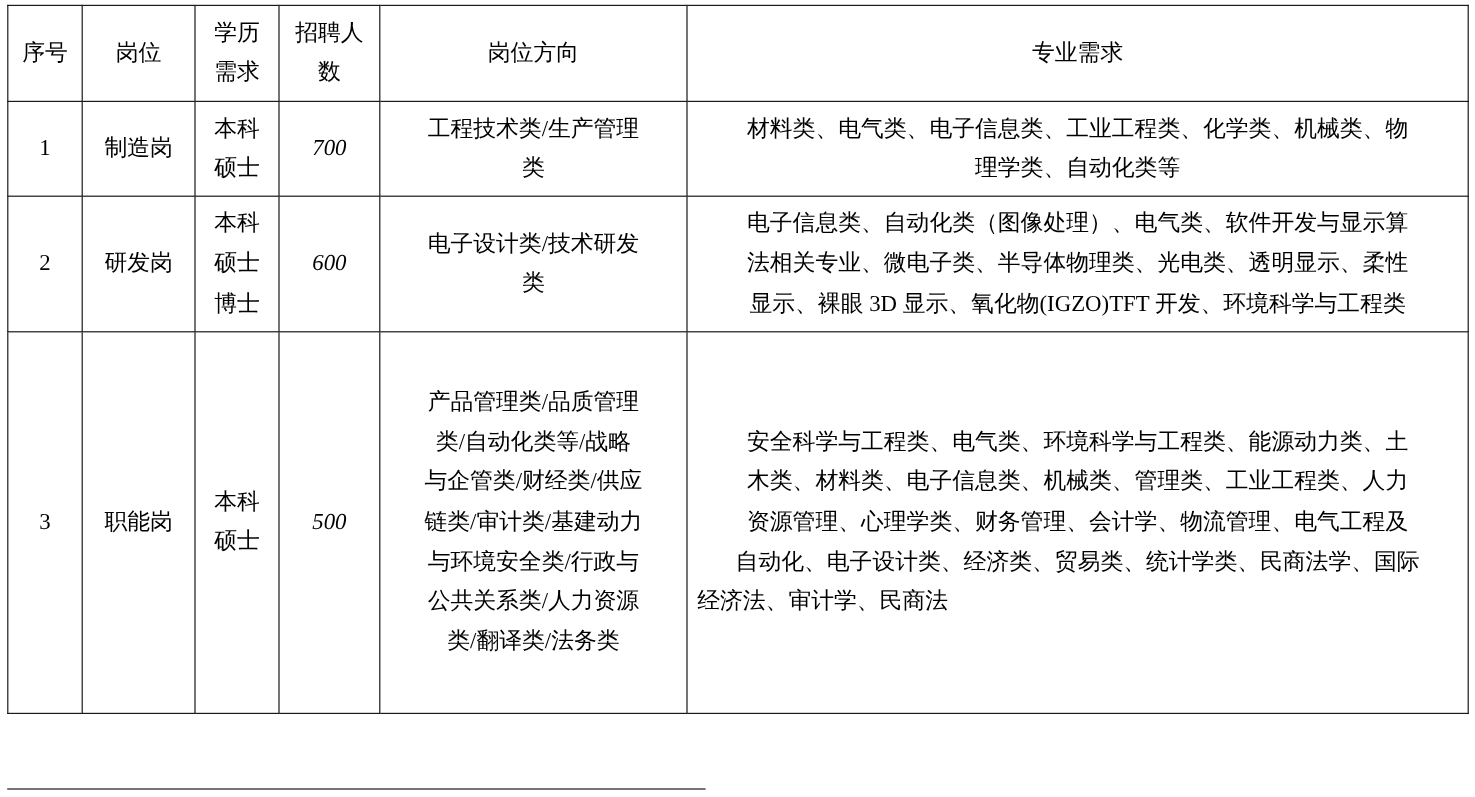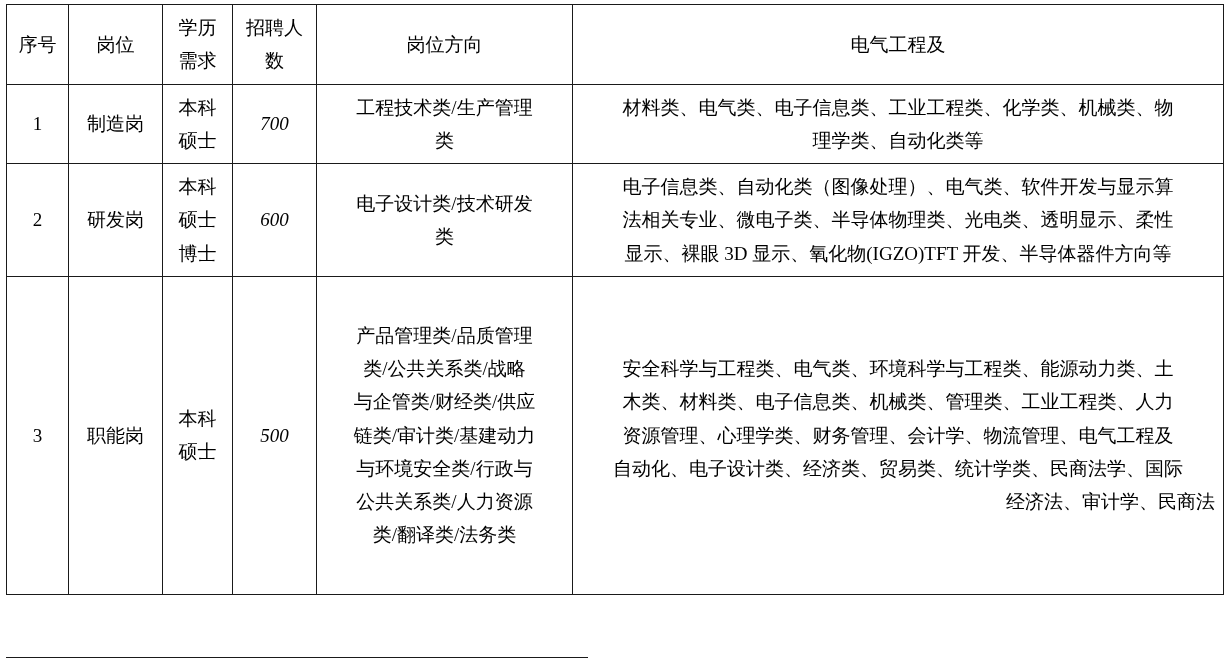--- a/index.html
+++ b/index.html
@@ -62,21 +62,21 @@
   }
   .cell-major {
     font-size: 19px;
     line-height: 1.95;
     text-align: left;
     padding: 8px 10px 8px 12px;
   }
   .row-tall td { height: 318px; }
   .stack span { display: block; }
   .major-line { display: block; font-family: Liberation Serif, serif; }
-  .major-line.indent-center { text-align: right; }
+  .major-line.indent-center { text-align: left; }
   .footer-stub {
     position: absolute;
     left: 0;
     right: 0;
     bottom: 0;
     height: 6px;
     border-top: 1px solid #1a1a1a;
     width: 582px;
     margin-left: 6px;
   }
@@ -101,21 +101,21 @@
         <th class="hdr-cell">岗位</th>
         <th class="hdr-cell stack">
           <span>学历</span>
           <span>需求</span>
         </th>
         <th class="hdr-cell stack">
           <span>招聘人</span>
           <span>数</span>
         </th>
         <th class="hdr-cell">岗位方向</th>
-        <th class="hdr-cell">电气工程及</th>
+        <th class="hdr-cell">专业需求</th>
       </tr>
     </thead>
     <tbody>
 
       <tr>
         <td class="cell-idx">1</td>
         <td class="cell-post">制造岗</td>
         <td class="cell-edu stack">
           <span>本科</span>
           <span>硕士</span>
@@ -140,35 +140,35 @@
           <span>博士</span>
         </td>
         <td class="cell-num">600</td>
         <td class="cell-dir">
           <span class="major-line">电子设计类/技术研发</span>
           <span class="major-line">类</span>
         </td>
         <td class="cell-major">
           <span class="major-line">电子信息类、自动化类（图像处理）、电气类、软件开发与显示算</span>
           <span class="major-line">法相关专业、微电子类、半导体物理类、光电类、透明显示、柔性</span>
-          <span class="major-line">显示、裸眼 3D 显示、氧化物(IGZO)TFT 开发、半导体器件方向等</span>
+          <span class="major-line">显示、裸眼 3D 显示、氧化物(IGZO)TFT 开发、环境科学与工程类</span>
         </td>
       </tr>
 
       <tr class="row-tall">
         <td class="cell-idx">3</td>
         <td class="cell-post">职能岗</td>
         <td class="cell-edu stack">
           <span>本科</span>
           <span>硕士</span>
         </td>
         <td class="cell-num">500</td>
         <td class="cell-dir">
           <span class="major-line">产品管理类/品质管理</span>
-          <span class="major-line">类/公共关系类/战略</span>
+          <span class="major-line">类/自动化类等/战略</span>
           <span class="major-line">与企管类/财经类/供应</span>
           <span class="major-line">链类/审计类/基建动力</span>
           <span class="major-line">与环境安全类/行政与</span>
           <span class="major-line">公共关系类/人力资源</span>
           <span class="major-line">类/翻译类/法务类</span>
         </td>
         <td class="cell-major">
           <span class="major-line">安全科学与工程类、电气类、环境科学与工程类、能源动力类、土</span>
           <span class="major-line">木类、材料类、电子信息类、机械类、管理类、工业工程类、人力</span>
           <span class="major-line">资源管理、心理学类、财务管理、会计学、物流管理、电气工程及</span>

